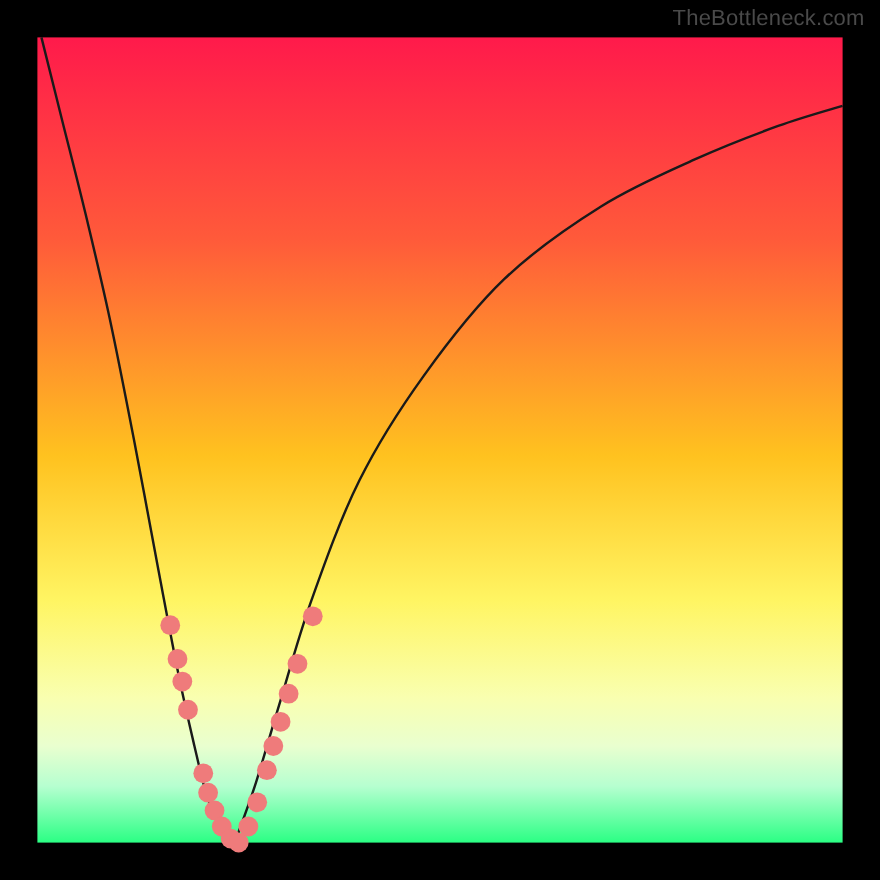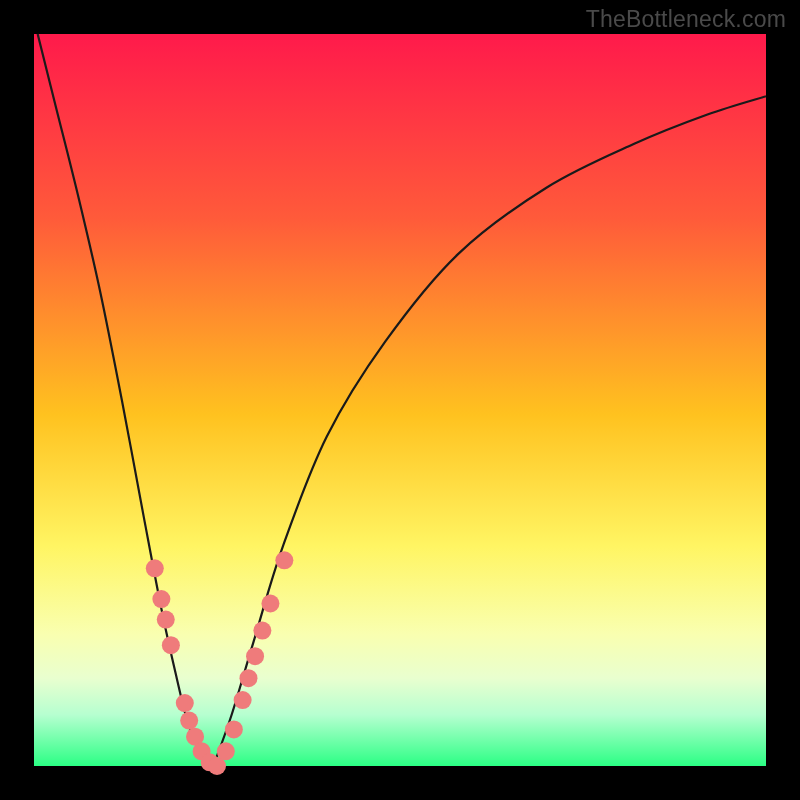--- a/index.html
+++ b/index.html
@@ -31,21 +31,21 @@
       #f9ffb0 82%,
       #e9ffcf 88%,
       #b6ffd0 93%,
       #2bff84 100%);
   }
   .watermark {
     position: absolute;
     top: 6px;
     right: 14px;
     color: #4a4a4a;
-    font-size: 23px;
+    font-size: 20px;
     font-weight: 400;
     letter-spacing: 0.2px;
     user-select: none;
   }
   svg.curves {
     position: absolute;
     left: 0;
     top: 0;
     width: 732px;
     height: 732px;

